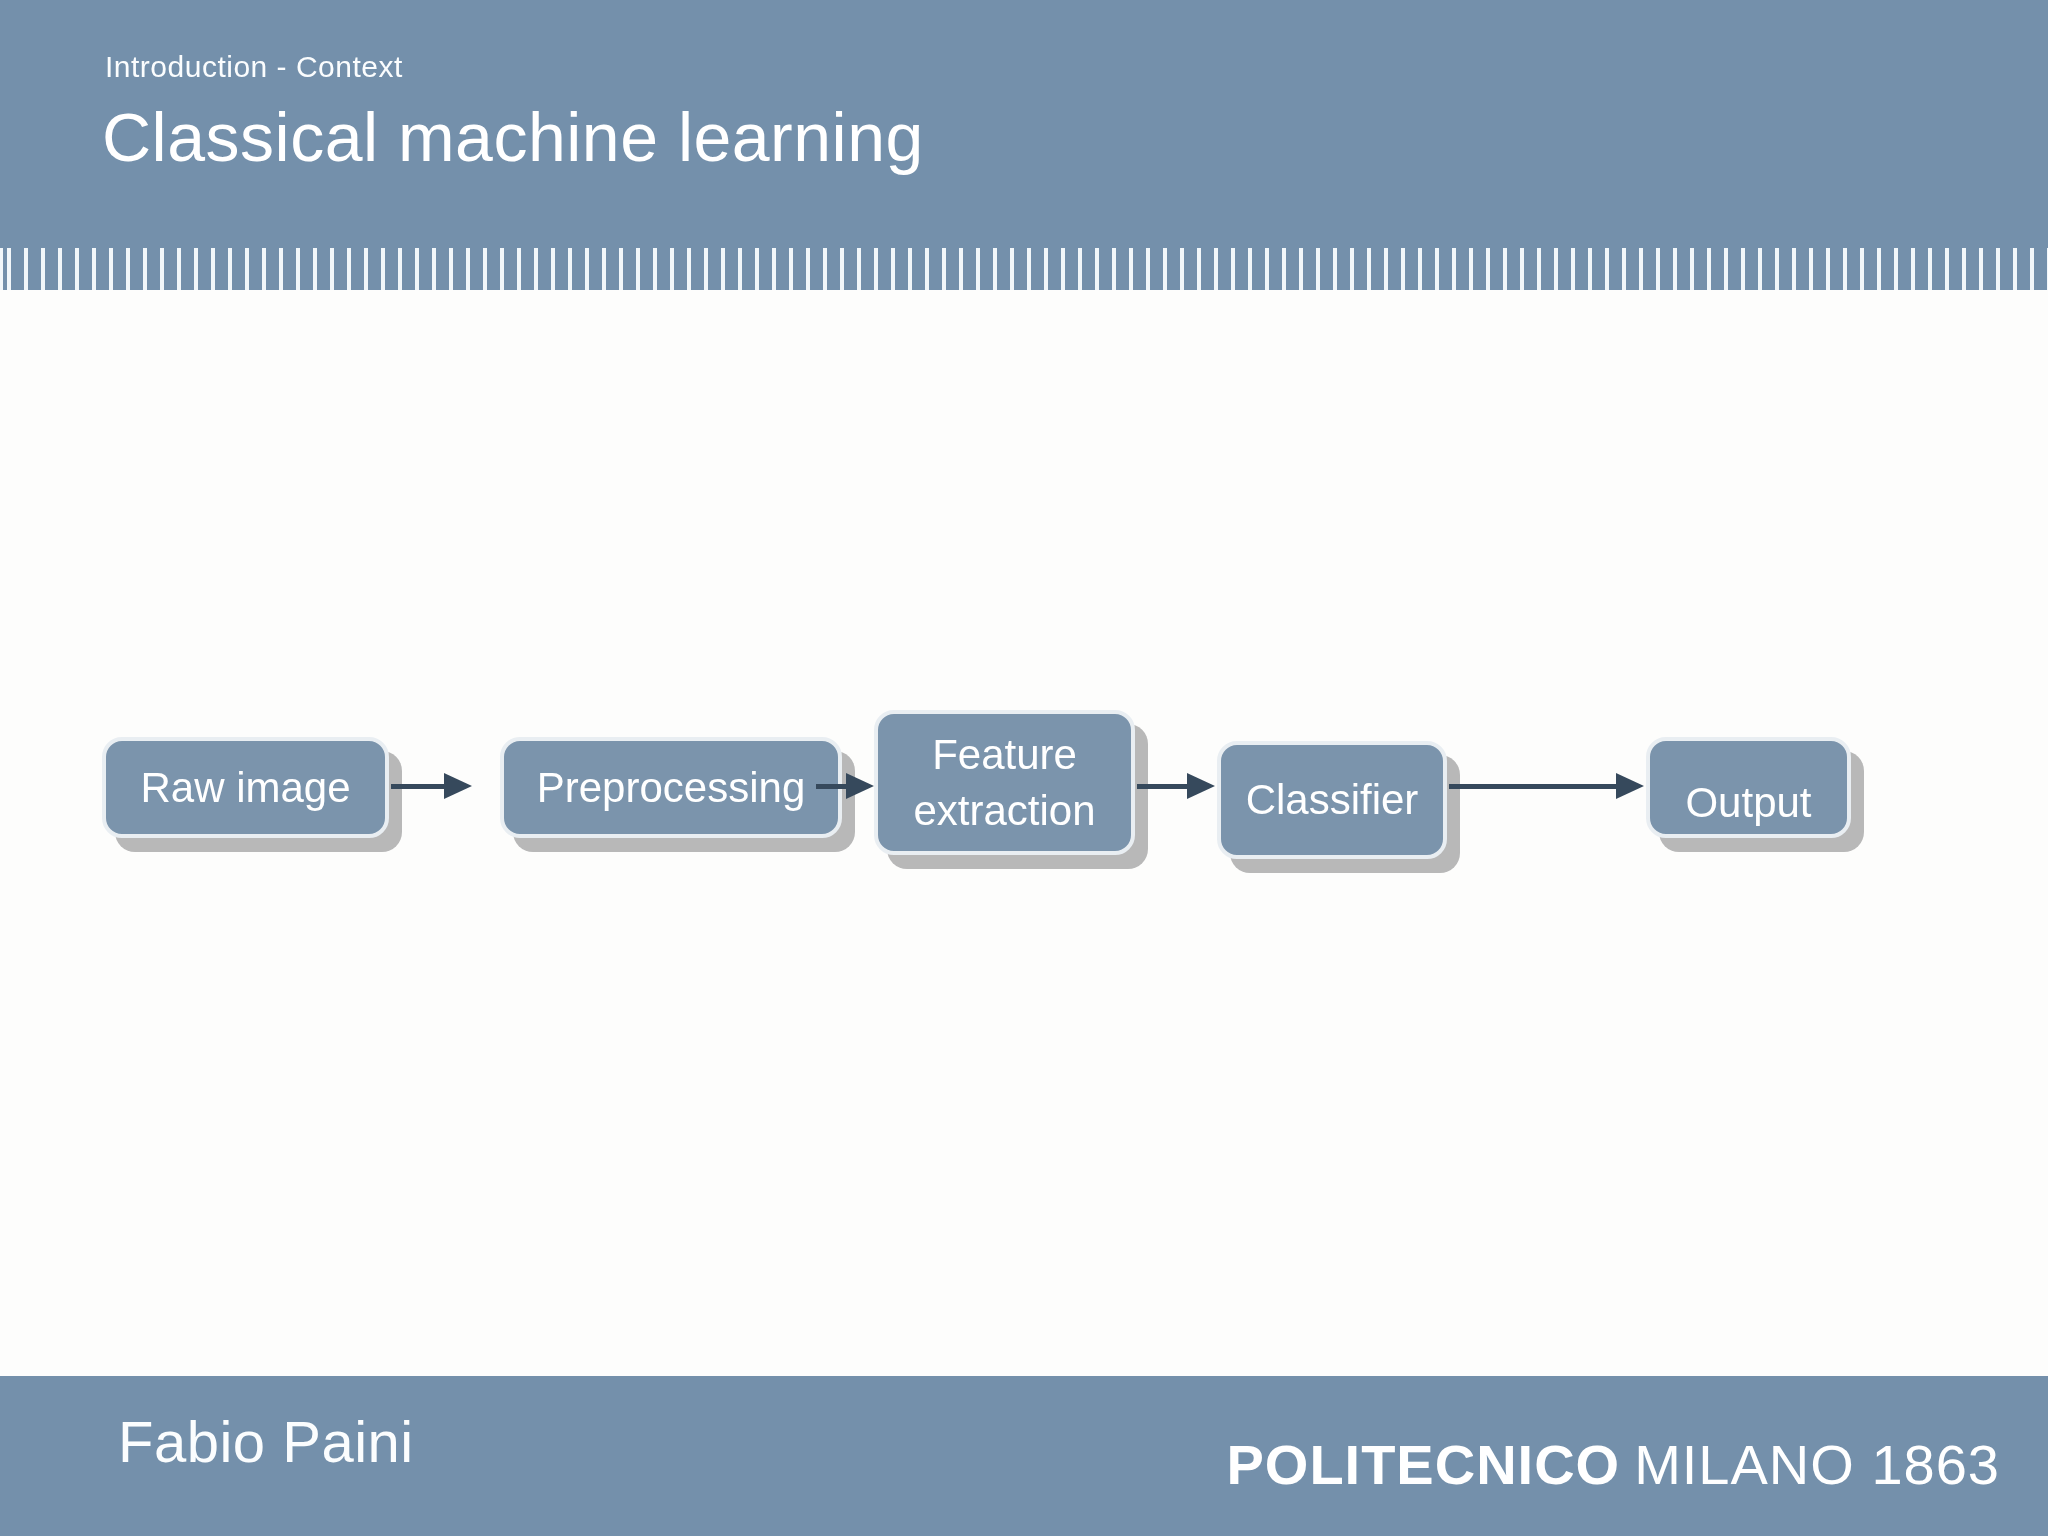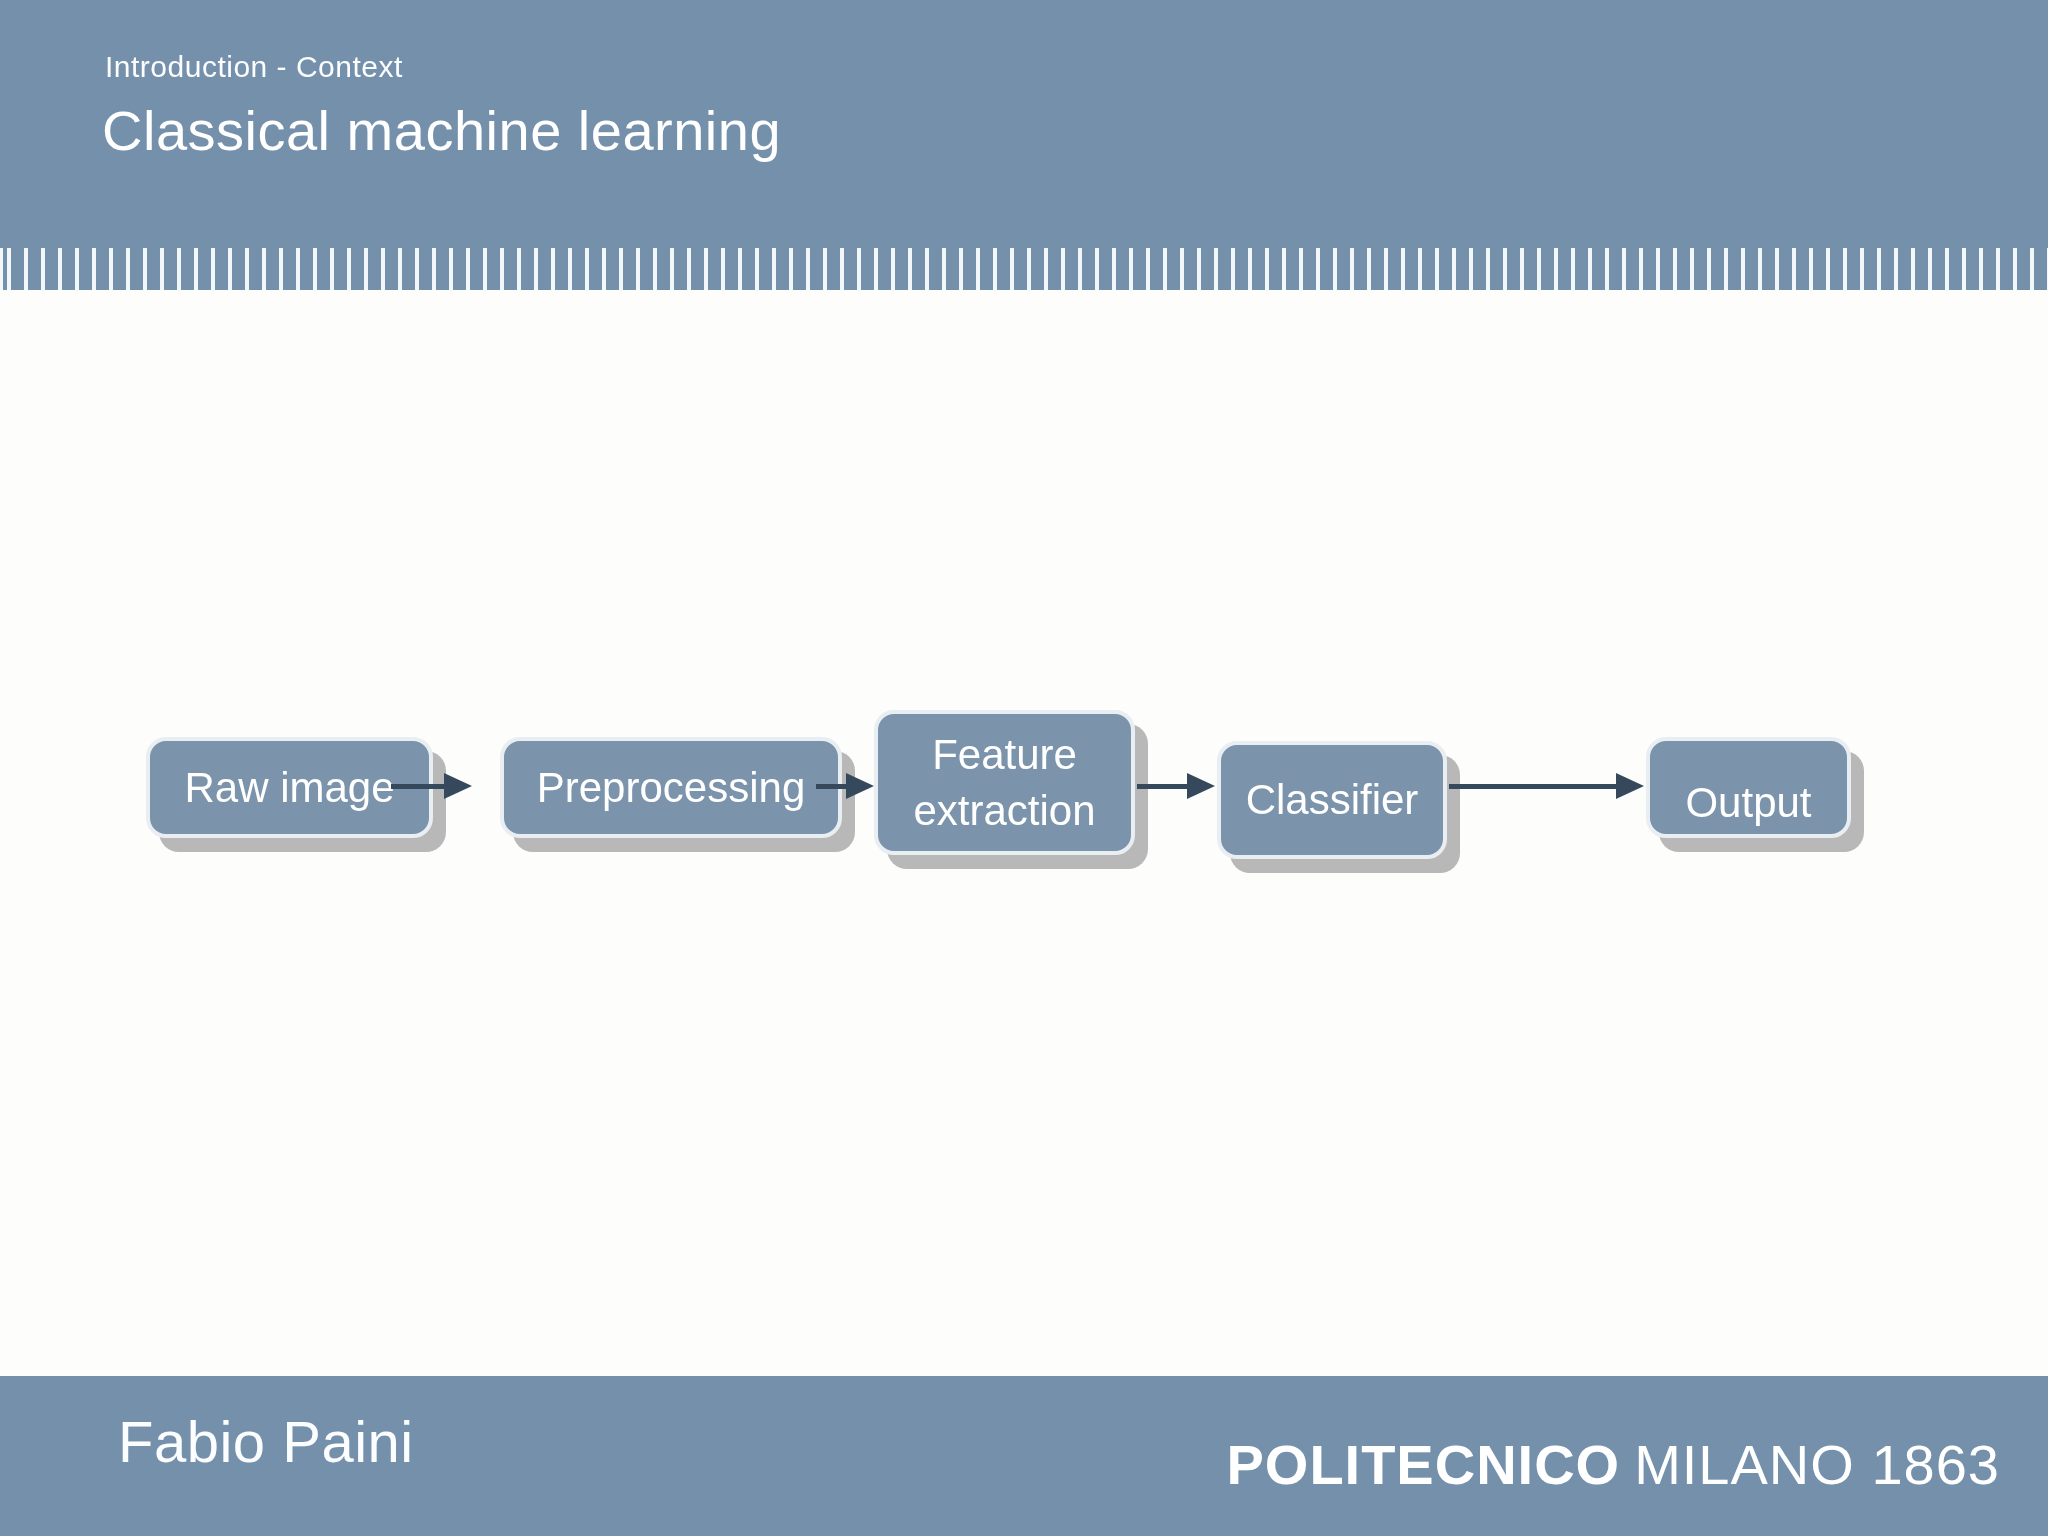--- a/index.html
+++ b/index.html
@@ -32,21 +32,21 @@
     top: 50px;
     font-size: 30px;
     line-height: 1.15;
     color: #fbfdfe;
     letter-spacing: 0.5px;
   }
   .frame-title {
     position: absolute;
     left: 102px;
     top: 100px;
-    font-size: 56px;
+    font-size: 68px;
     line-height: 1.1;
     color: #ffffff;
     letter-spacing: 0.5px;
   }
   .tick-strip {
     position: absolute;
     left: 0;
     bottom: 0;
     width: 2048px;
     height: 42px;
@@ -68,21 +68,21 @@
     box-sizing: border-box;
     background: #7b94ac;
     border: 4px solid #e9eef2;
     border-radius: 20px;
     box-shadow: 13px 14px 0 0 #b8b8b8;
     color: #ffffff;
     font-size: 42px;
     line-height: 1.32;
     padding: 4px 10px;
   }
-  .node-1 { left: 102px;  top: 737px; width: 287px; height: 101px; margin-left: 44px; }
+  .node-1 { left: 102px;  top: 737px; width: 287px; height: 101px; }
   .node-2 { left: 472px;  top: 737px; width: 342px; height: 101px; margin-left: 28px; }
   .node-3 { left: 874px;  top: 710px; width: 261px; height: 145px; }
   .node-4 { left: 1217px; top: 741px; width: 230px; height: 118px;  }
   .node-5 { left: 1646px; top: 737px; width: 205px; height: 101px; align-items: flex-end; }
 
   .flow-arrow { position: absolute; height: 30px; top: 771px; }
   .arrow-shaft {
     position: absolute;
     left: 0;
     top: 13px;

